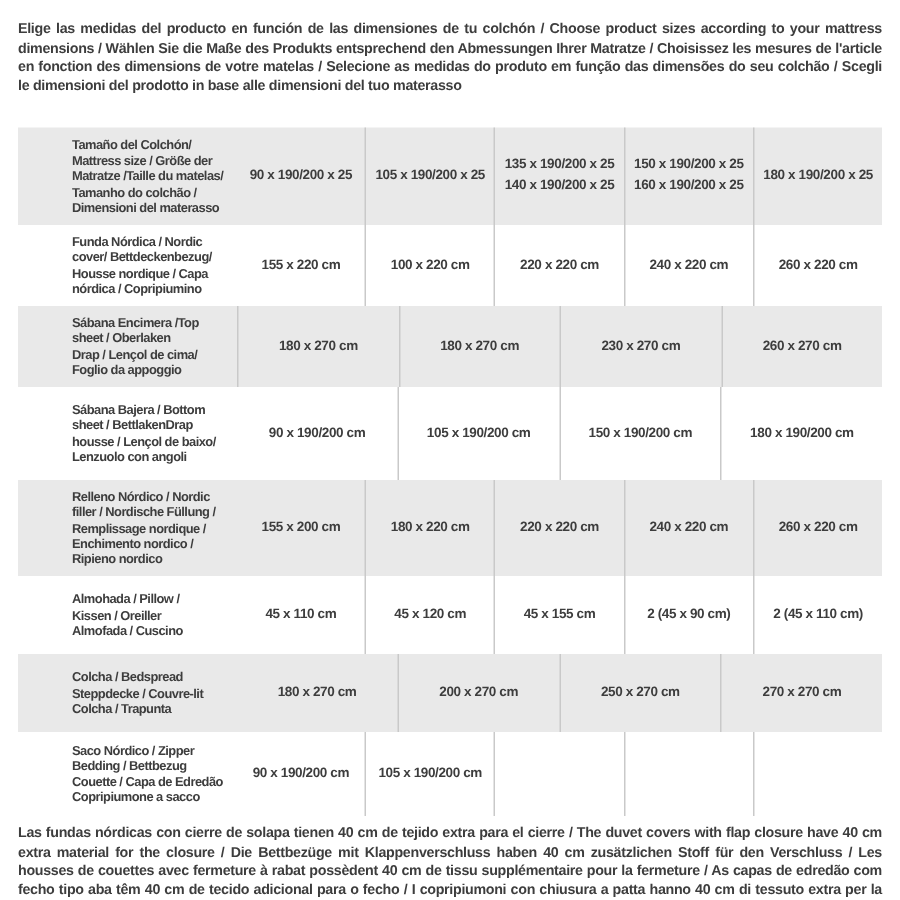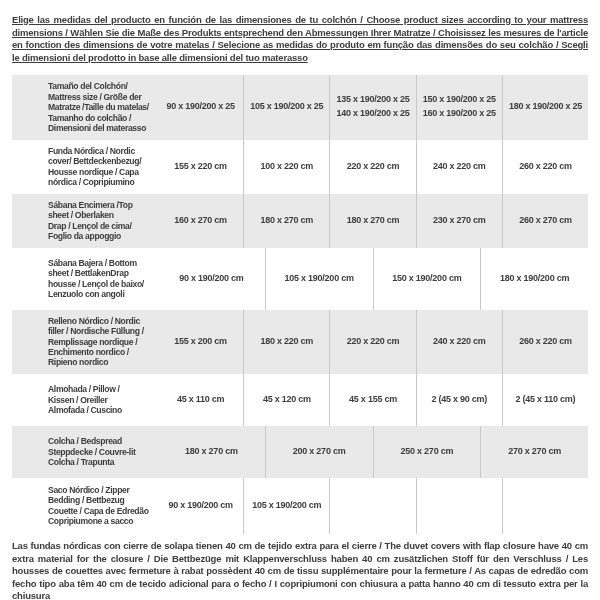--- a/index.html
+++ b/index.html
@@ -12,21 +12,21 @@
     overflow: hidden;
   }
   .intro, .note {
     font-size: 9.5px;
     font-weight: bold;
     text-align: justify;
     line-height: 1.32;
     letter-spacing: -0.2px;
     color: var(--text, #3d3d3d);
   }
-  .intro { margin-bottom: 11px; text-decoration: underline; }
+  .intro { margin-bottom: 21px; }
   .note  { margin-top: 6px; }
 
   .size-table { width: 100%; }
   .row { display: flex; align-items: center; }
   .row:nth-child(odd) { background: var(--shade, #e9e9e9); }
   .row:nth-child(1) { min-height: 64px; align-items: flex-end; }
   .row:nth-child(2) { min-height: 54px; }
   .row:nth-child(3) { min-height: 54px; }
   .row:nth-child(4) { min-height: 62px; }
   .row:nth-child(5) { min-height: 64px; }
@@ -88,21 +88,20 @@
       <div class="cell value divided">100 x 220 cm</div>
       <div class="cell value divided">220 x 220 cm</div>
       <div class="cell value divided">240 x 220 cm</div>
       <div class="cell value divided">260 x 220 cm</div>
     </div>
     <div class="row">
       <div class="cell label">Sábana Encimera /Top
 sheet / Oberlaken
 Drap / Lençol de cima/
 Foglio da appoggio</div>
-      <div class="cell value">160 x 270 cm</div>
       <div class="cell value divided">180 x 270 cm</div>
       <div class="cell value divided">180 x 270 cm</div>
       <div class="cell value divided">230 x 270 cm</div>
       <div class="cell value divided">260 x 270 cm</div>
     </div>
     <div class="row">
       <div class="cell label">Sábana Bajera / Bottom
 sheet / BettlakenDrap
 housse / Lençol de baixo/
 Lenzuolo con angoli</div>

